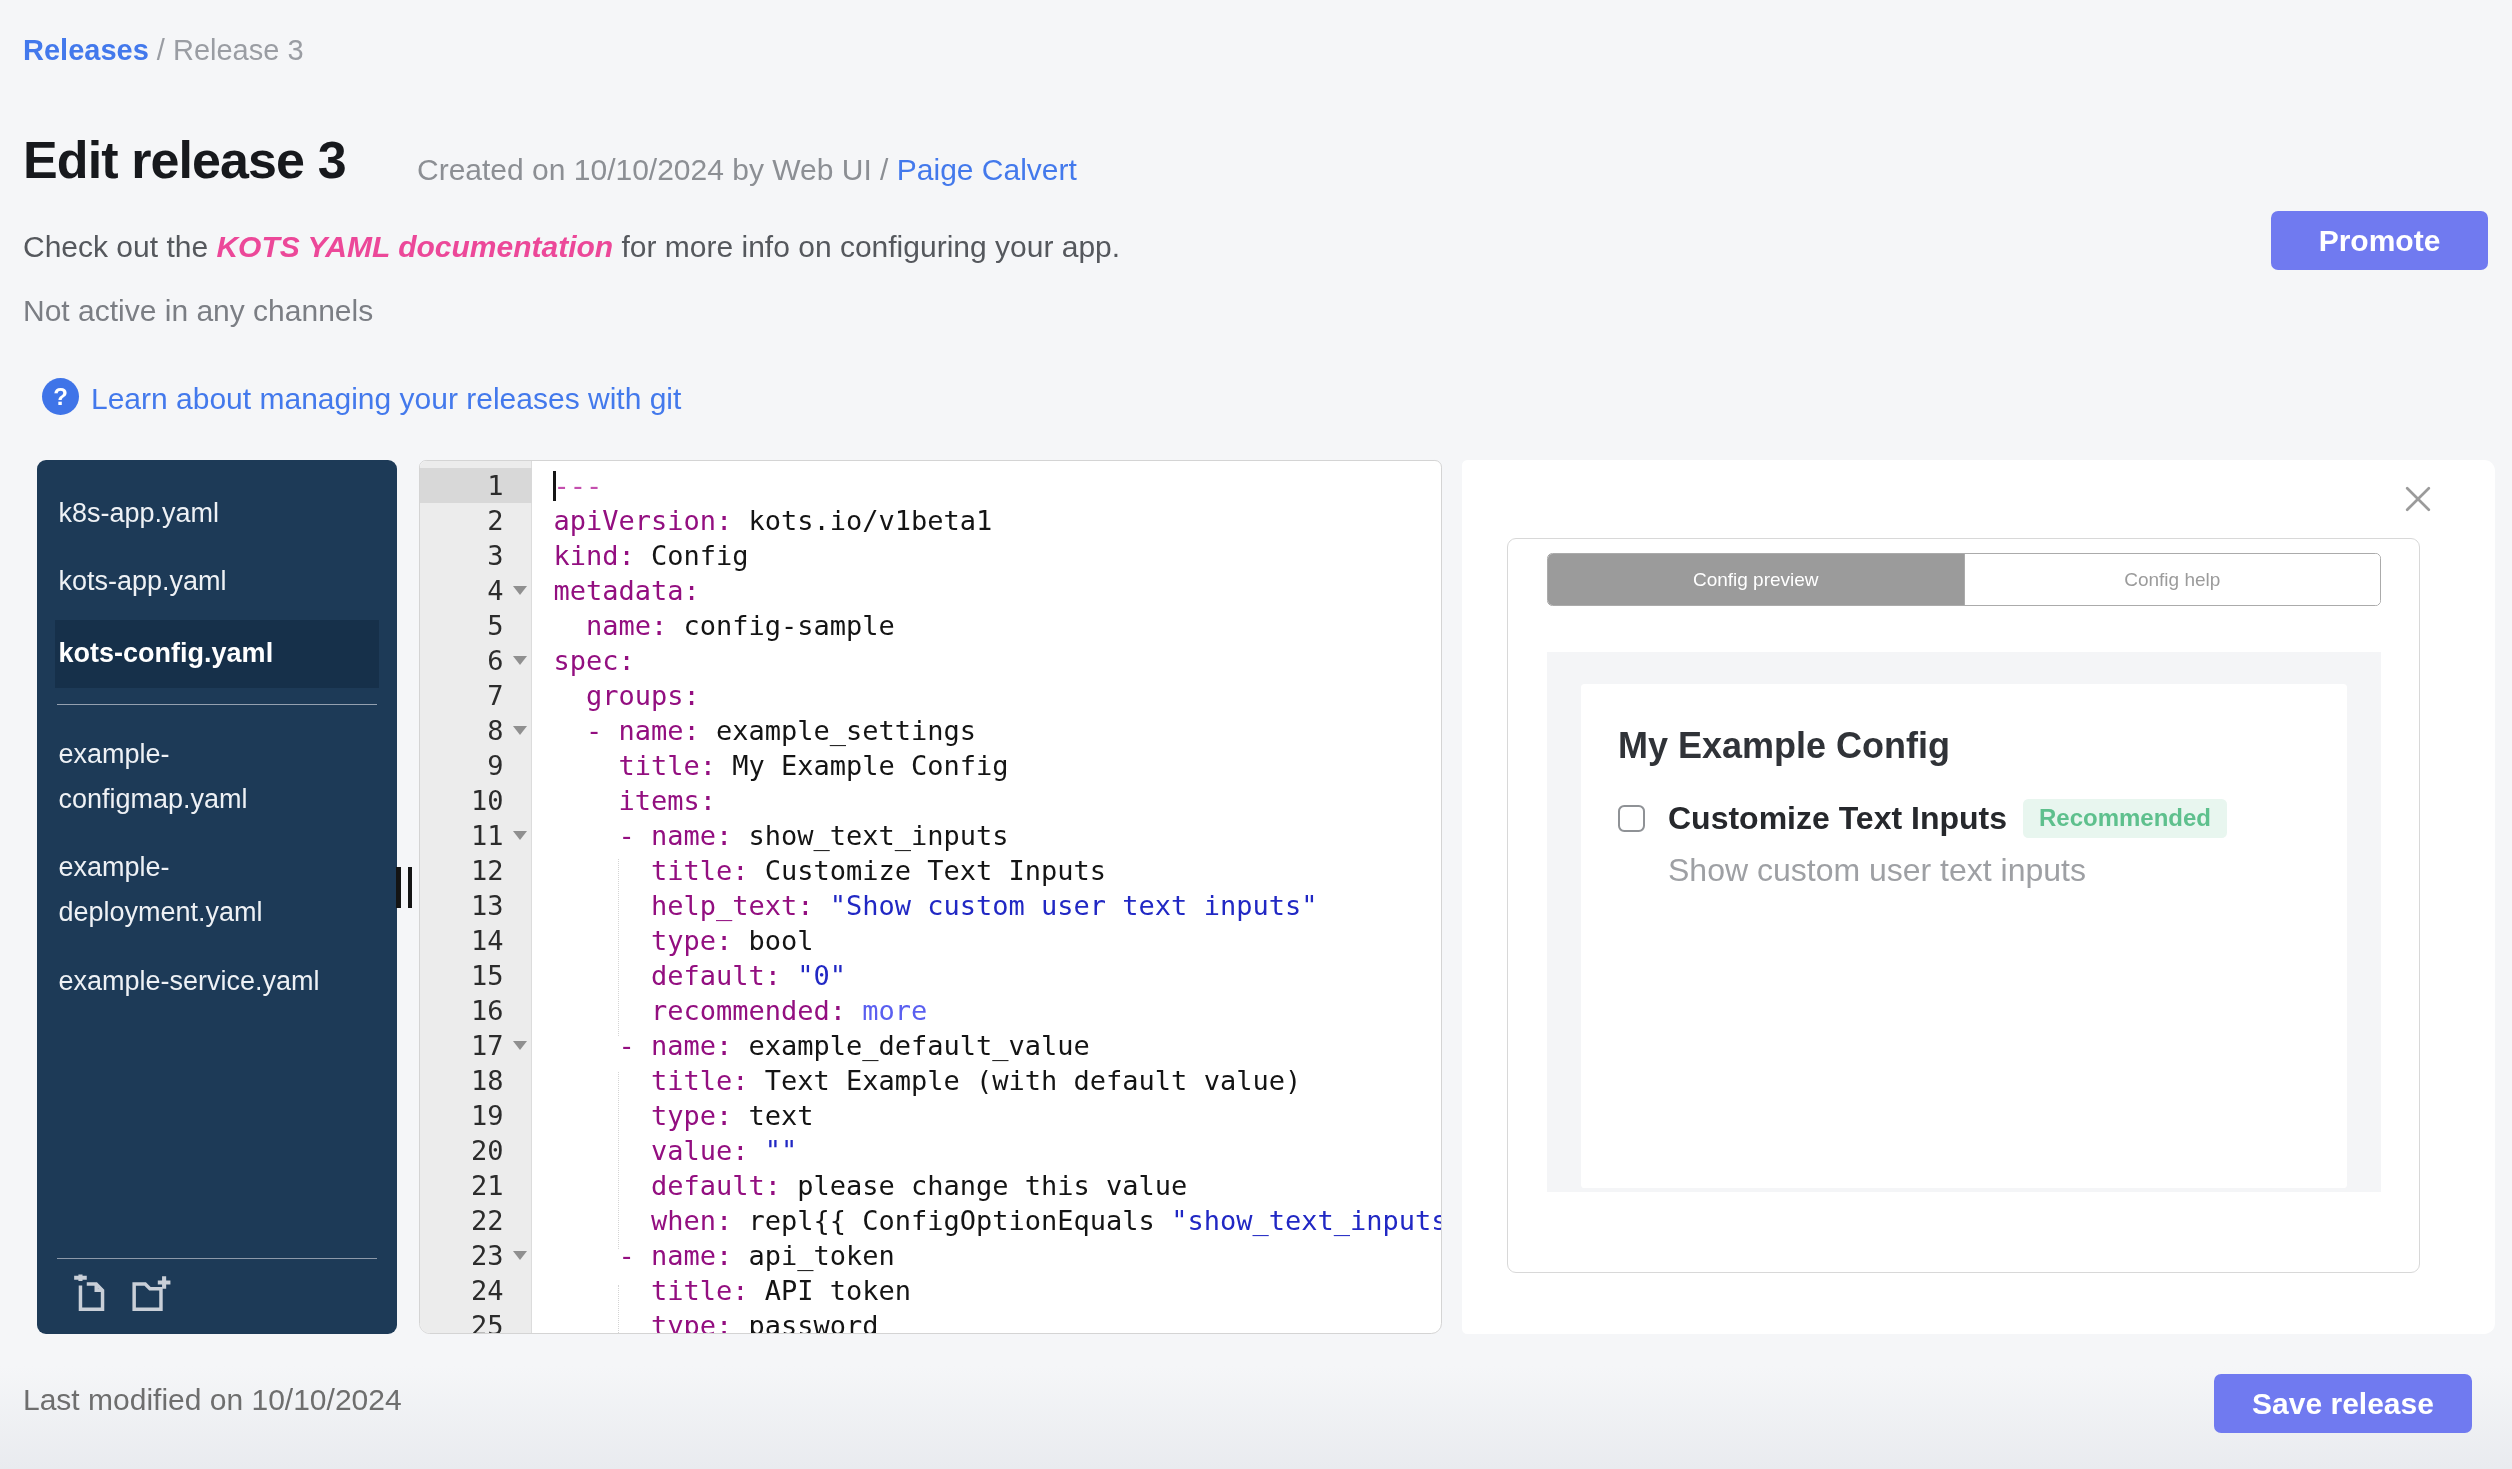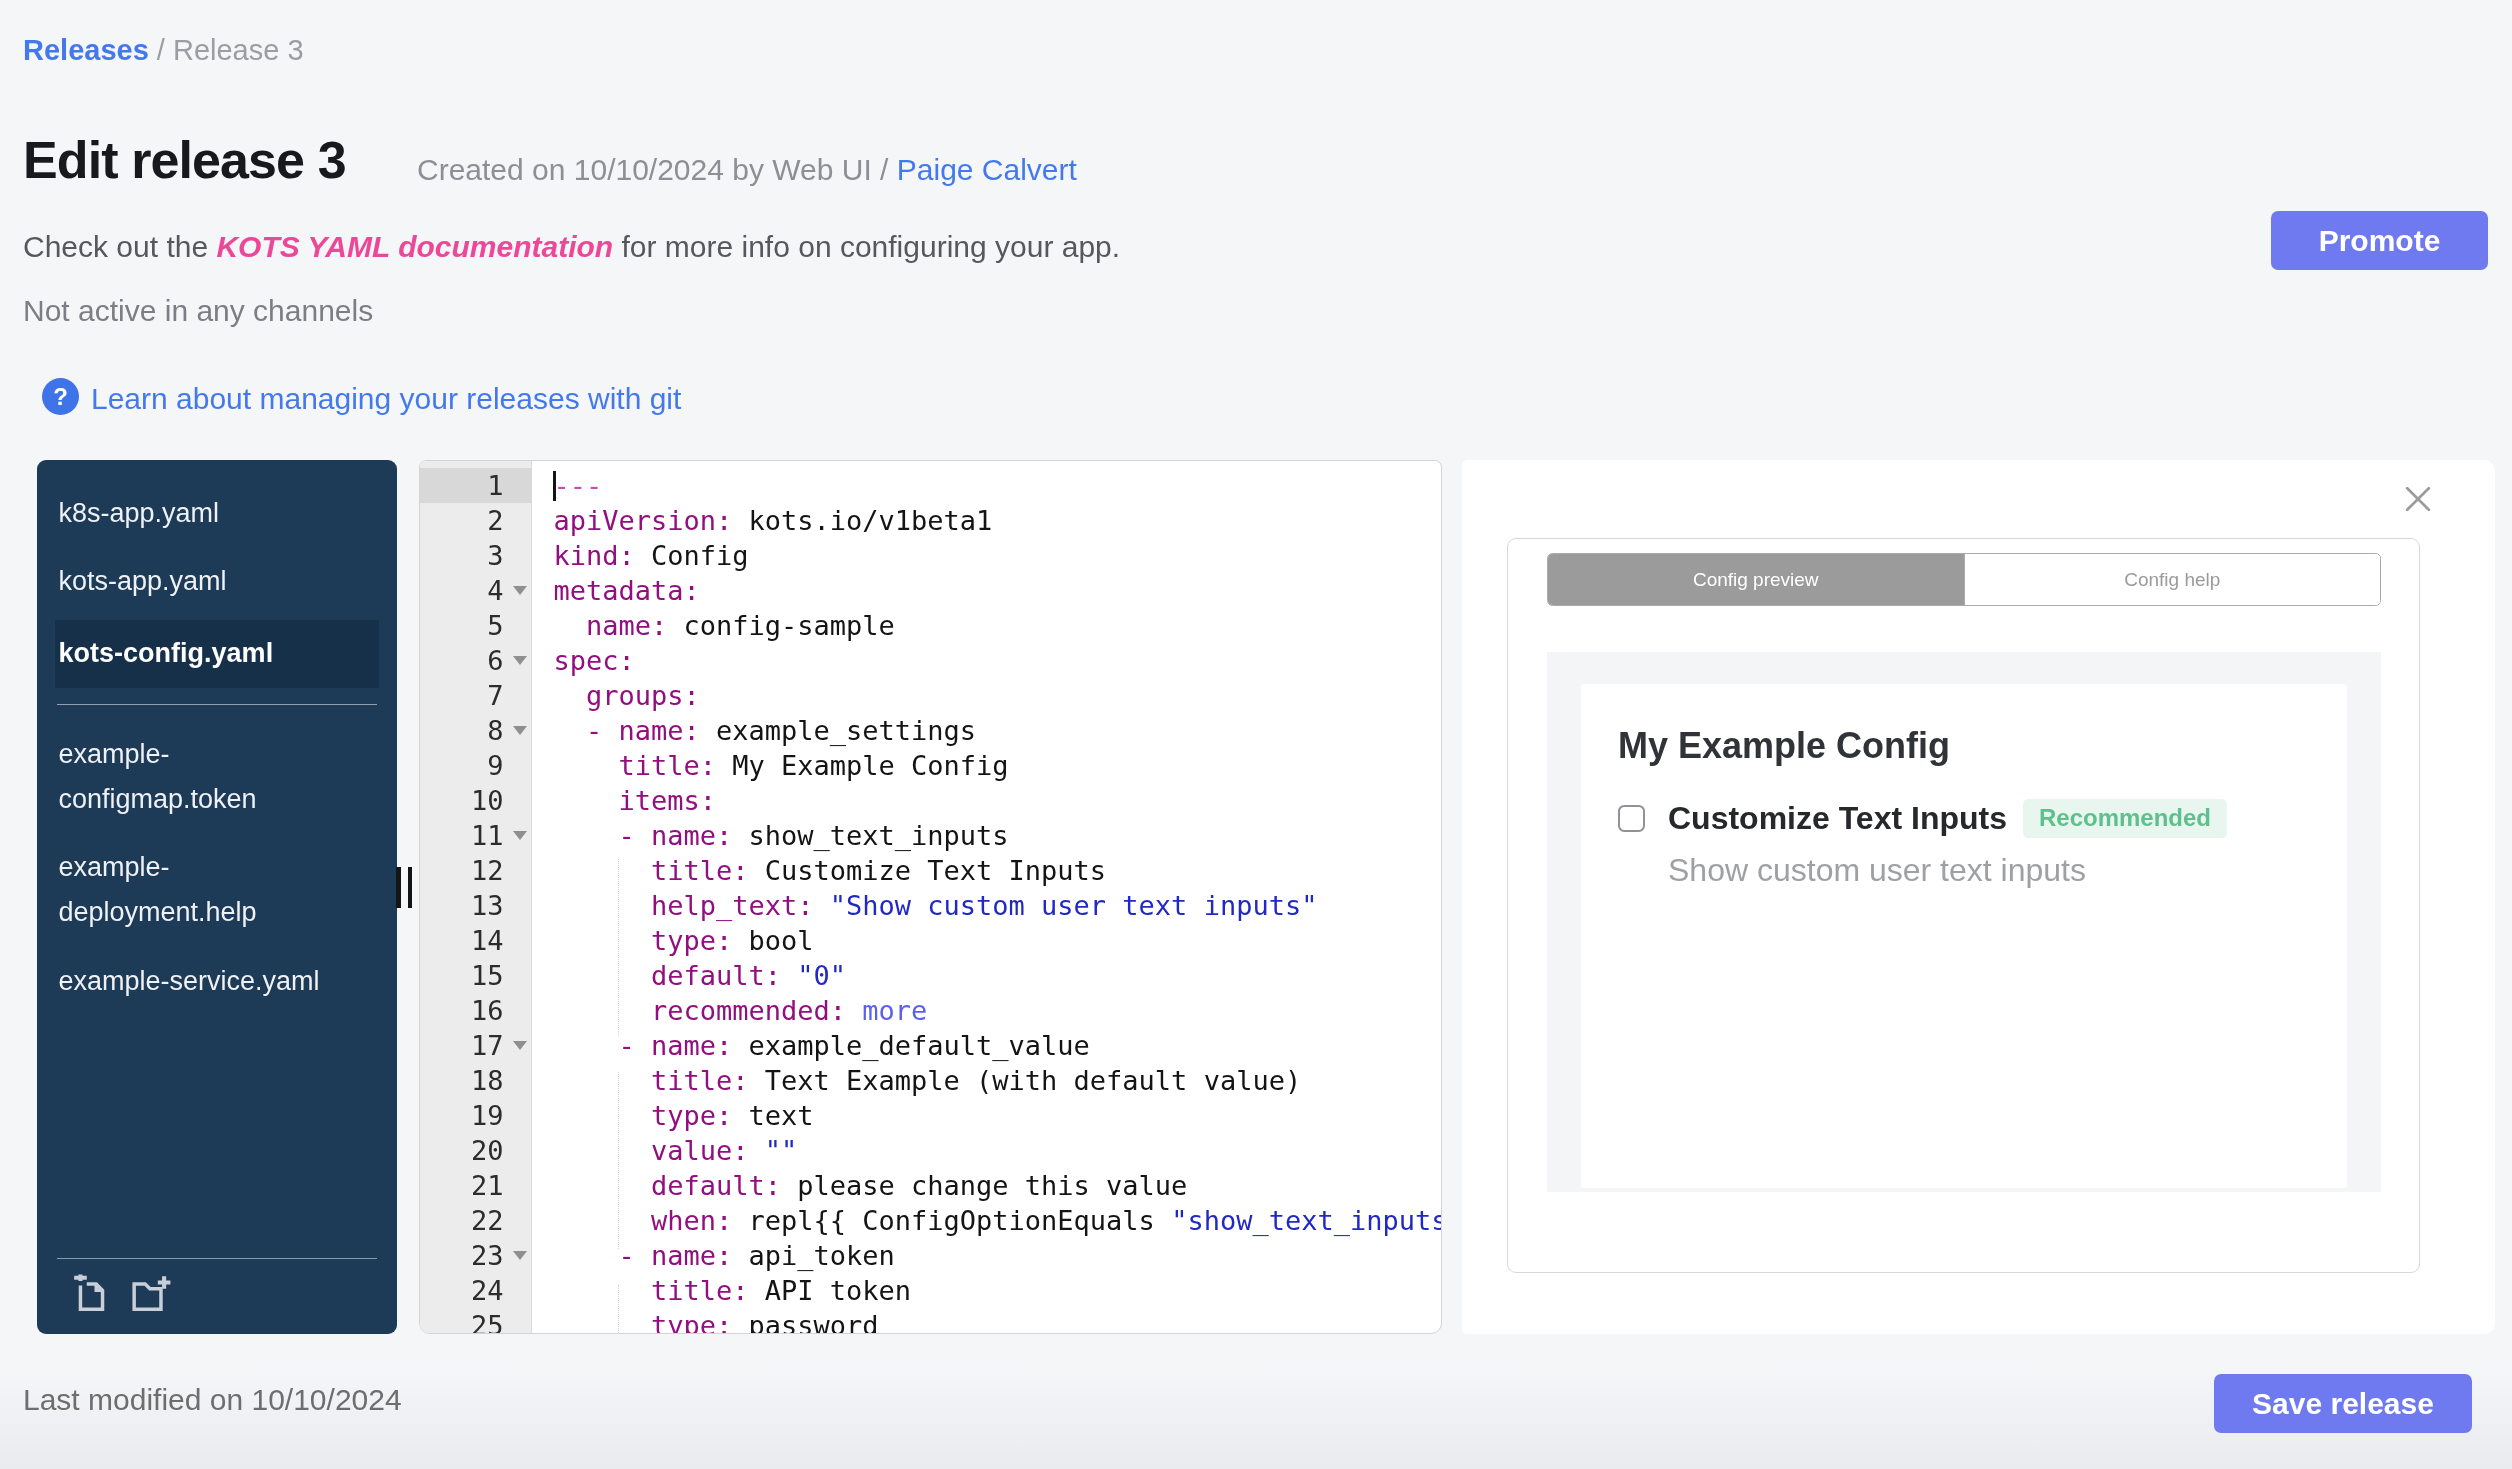--- a/index.html
+++ b/index.html
@@ -119,22 +119,22 @@
 <a class="abs git-link">Learn about managing your releases with git</a>
 
 <button class="abs btn promote-btn">Promote</button>
 
 <div class="abs sidebar">
   <div id="file-list">
       <div class="file"><span class="flabel">k8s-app.yaml</span></div>
       <div class="file"><span class="flabel">kots-app.yaml</span></div>
       <div class="file selected"><span class="flabel">kots-config.yaml</span></div>
       <div class="side-divider"></div>
-      <div class="file"><span class="flabel">example-configmap.token</span></div>
-      <div class="file"><span class="flabel">example-deployment.help</span></div>
+      <div class="file"><span class="flabel">example-configmap.yaml</span></div>
+      <div class="file"><span class="flabel">example-deployment.yaml</span></div>
       <div class="file"><span class="flabel">example-service.yaml</span></div>
     </div>
   <div class="side-foot">
     <svg width="41" height="41" viewBox="0 0 26 26" fill="none" stroke="#c9cfd8" stroke-width="2.2">
       <path d="M6 8 v15 h14 V11 l-4 -4 h-6"></path>
       <path d="M16 7 v4 h4"></path>
       <path d="M6 5 v-4 M2 3 h8" stroke-width="2.6"></path>
     </svg>
     <svg width="41" height="41" viewBox="0 0 26 26" fill="none" stroke="#c9cfd8" stroke-width="2.2">
       <path d="M2 7 h7 l3 3 h7 v13 H2 z"></path>

